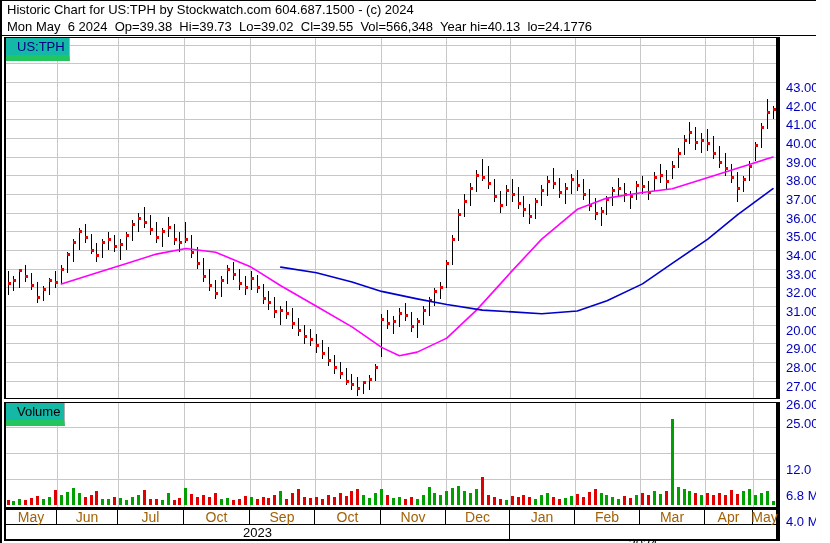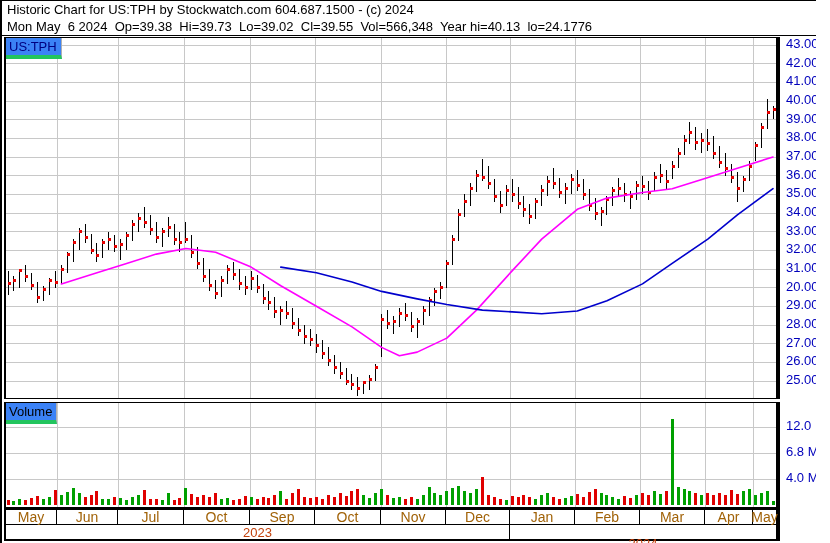--- a/index.html
+++ b/index.html
@@ -8,40 +8,40 @@
   #frame-left{position:absolute;left:0;top:0;width:2px;height:543px;background:#000;}
   #frame-right{position:absolute;left:828px;top:0;width:2px;height:543px;background:#000;}
   #header{position:absolute;left:0;top:0;width:826px;height:34px;border:1px solid #000;
           border-left:2px solid #000;padding-left:5px;background:#fff;}
   #header .hline{font-size:13px;line-height:17px;color:#000;white-space:pre;}
   .pane{position:absolute;left:4px;background:#fff;border:1px solid #000;
         border-left:2px solid #000;border-right:4px solid #000;}
   #price-pane{top:37px;width:770px;height:360px;}
   #volume-pane{top:402px;width:770px;height:104px;}
   .pane svg{position:absolute;left:0;top:0;}
-  .corner-cell{position:absolute;z-index:5;background:#3b82f6;font-size:13px;color:#000;
-               border-right:1px solid #b0b0b0;border-bottom:4px solid #22c55e;
-               padding:1px 4px 1px 3px;}
+  .corner-cell{position:absolute;z-index:5;background:#14b8a6;font-size:13px;color:#000;
+               border-right:1px solid #b0b0b0;border-bottom:6px solid #22c55e;
+               padding:1px 4px 1px 11px;}
   #ticker-cell{left:6px;top:38px;color:#000080;}
   #volume-cell{left:6px;top:403px;}
-  .axis-label{position:absolute;left:786px;font-size:13px;color:#0000bb;white-space:nowrap;}
+  .axis-label{position:absolute;left:786px;font-size:13px;color:#0000bb;white-space:nowrap;margin-top:44px;}
   #month-strip{position:absolute;left:4px;top:508px;width:770px;height:14px;
                border-top:2px solid #000;border-bottom:1px solid #000;
                border-left:2px solid #000;border-right:4px solid #000;
                display:flex;background:#fff;}
   #month-strip .mcell{height:14px;border-right:1px solid #000;box-sizing:border-box;
                display:flex;align-items:center;justify-content:center;
                font-size:14px;color:#a16207;overflow:visible;white-space:nowrap;}
   #month-strip .mcell:last-child{border-right:none;}
   #year-strip{position:absolute;left:4px;top:525px;width:770px;height:14px;
                border-bottom:2px solid #000;border-left:2px solid #000;
                border-right:4px solid #000;display:flex;background:#fff;}
   #year-strip .ycell{height:14px;border-right:1px solid #000;box-sizing:border-box;
                display:flex;align-items:center;justify-content:center;
-               font-size:13px;color:#c2410c;}
+               font-size:13px;color:#000000;}
   #year-strip .ycell:last-child{border-right:none;margin-top:11px;}
 </style>
 </head>
 <body>
 
 <div id="page">
   <div id="frame-left"></div>
   <div id="frame-right"></div>
 
   <div id="header">

